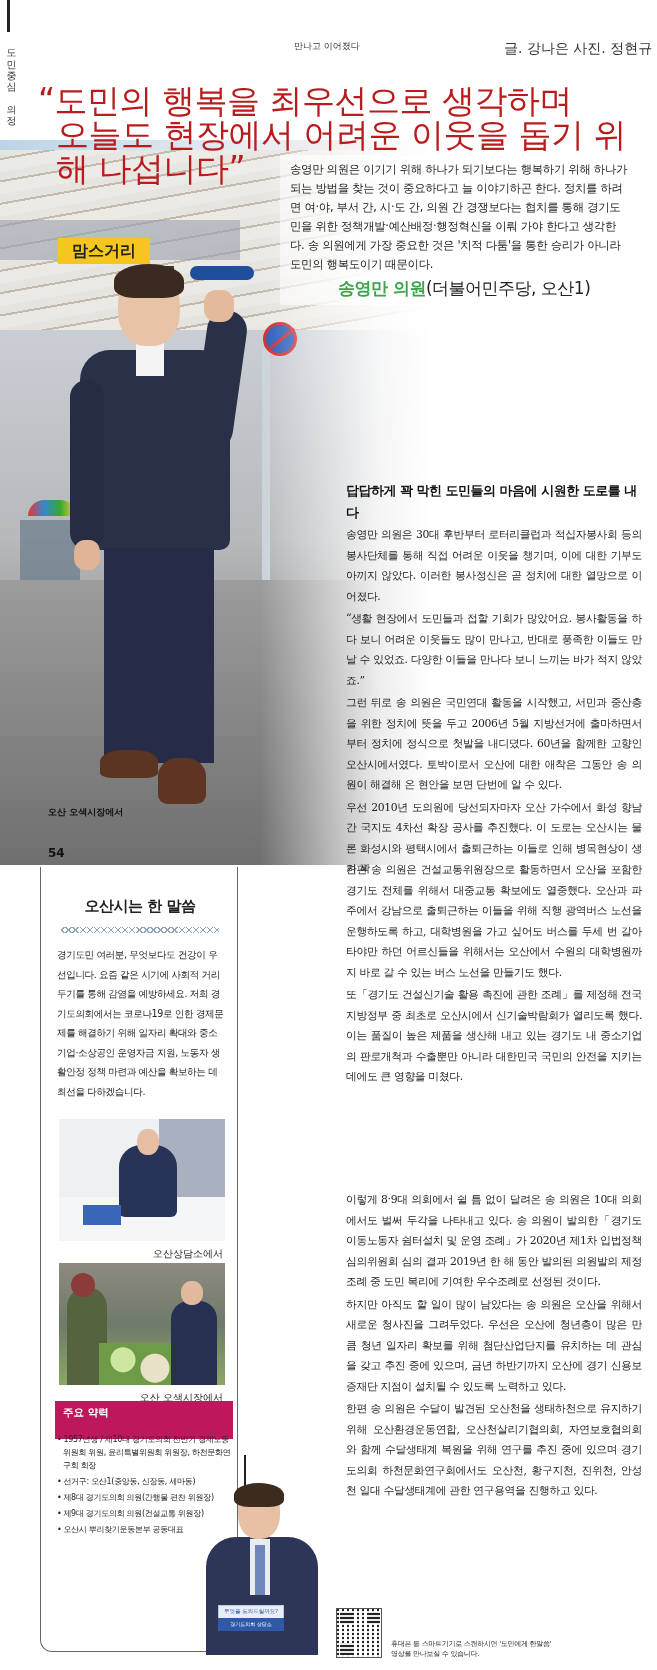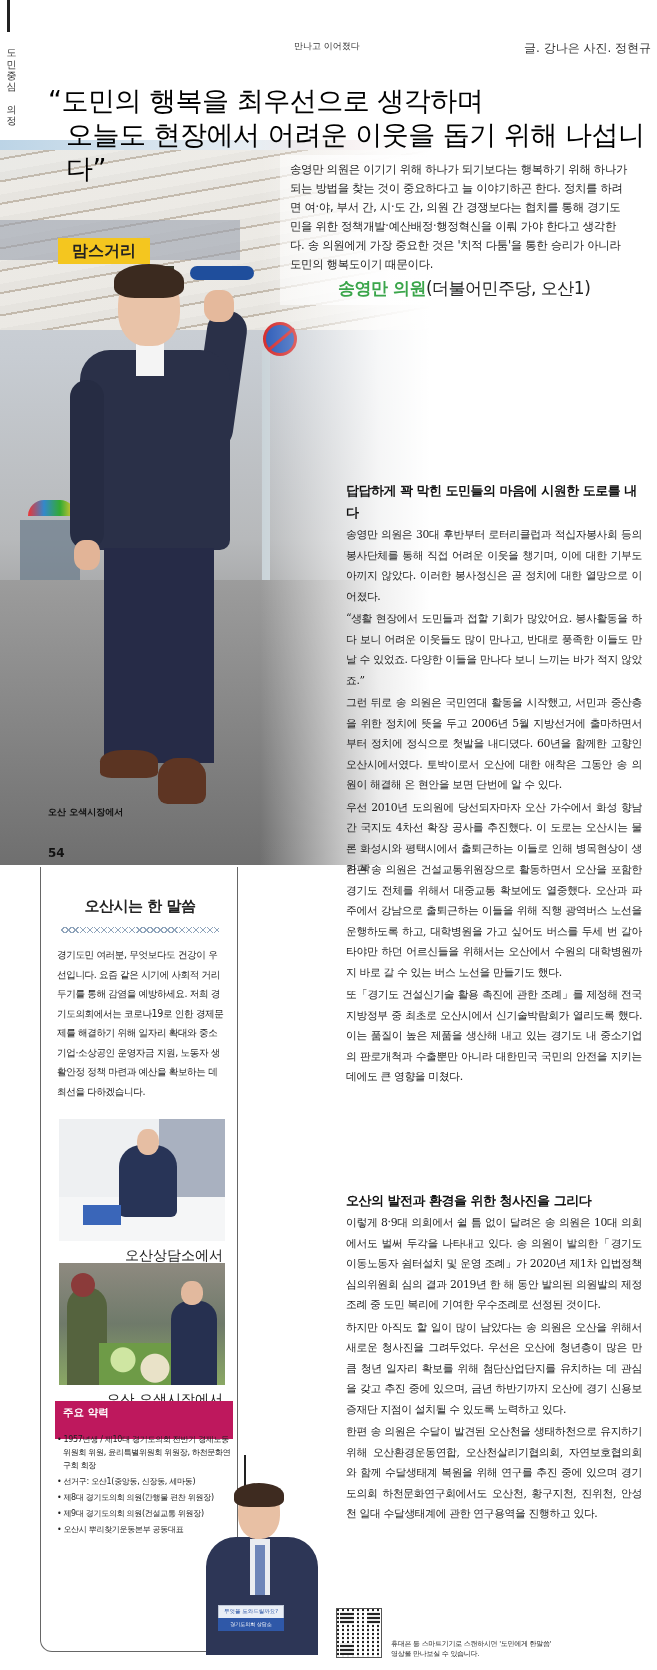--- a/index.html
+++ b/index.html
@@ -39,23 +39,23 @@
   .person .hand-l { position: absolute; left: 4px; top: 270px; width: 26px; height: 30px; border-radius: 40%; background: #e2b497; }
   .person .pants { position: absolute; left: 34px; top: 278px; width: 110px; height: 215px; background: #262b47; }
   .person .shoe-l { position: absolute; left: 30px; top: 480px; width: 58px; height: 28px; border-radius: 40% 40% 20% 20%; background: #5b3422; }
   .person .shoe-r { position: absolute; left: 88px; top: 488px; width: 48px; height: 46px; border-radius: 40% 40% 20% 20%; background: #5e3523; }
 
   
   .side-rule { position: absolute; left: 7px; top: 0; width: 3px; height: 32px; background: #222; }
   .side-label { position: absolute; left: 5px; top: 42px; width: 12px; font-size: 10px; line-height: 11px; color: #333; writing-mode: vertical-rl; text-orientation: upright; letter-spacing: 1px; }
 
   .kicker { position: absolute; left: 294px; top: 40px; font-size: 9px; color: #333; }
-  .byline { position: absolute; left: 524px; top: 40px; font-size: 12px; color: #333; }
-
-  .headline { position: absolute; left: 48px; top: 84px; width: 600px; font-size: 27px; line-height: 34px; color: #000000; font-weight: 500; letter-spacing: -0.5px; }
+  .byline { position: absolute; left: 504px; top: 40px; font-size: 14px; color: #333; }
+
+  .headline { position: absolute; left: 38px; top: 84px; width: 600px; font-size: 33px; line-height: 34px; color: #b91c1c; font-weight: 500; letter-spacing: -0.5px; }
   .headline .l2 { display: block; padding-left: 18px; }
 
   .lead { position: absolute; left: 290px; top: 160px; width: 340px; font-size: 11.4px; line-height: 19px; color: #222; letter-spacing: -0.3px; background: rgba(255,255,255,0.0); }
   .lead-wrap { position: absolute; left: 280px; top: 155px; width: 377px; height: 150px; background: linear-gradient(90deg, rgba(255,255,255,.55), rgba(255,255,255,.95) 40%, #fff); }
 
   .member { position: absolute; left: 290px; top: 277px; font-size: 17px; color: #222; letter-spacing: -0.5px; margin-left: 48px; }
   .member .name { color: #3aa54a; font-weight: 700; }
 
   .caption-main { position: absolute; left: 48px; top: 806px; font-size: 9px; color: #111; font-weight: 600; }
   .page-no { position: absolute; left: 48px; top: 846px; font-size: 12px; color: #111; font-weight: 700; }
@@ -81,21 +81,21 @@
   .thumb1 .desk { position:absolute; left:0; top:78px; width:166px; height:44px; background:#f5f6f7; }
   .thumb1 .man { position:absolute; left:60px; top:26px; width:58px; height:72px; border-radius: 22px 22px 6px 6px; background:#283457; }
   .thumb1 .face { position:absolute; left:78px; top:10px; width:22px; height:26px; border-radius:45%; background:#e6bea3; }
   .thumb1 .plaque { position:absolute; left:24px; top:86px; width:38px; height:20px; background:#3a66b9; }
   .thumb2 { top: 396px; height: 122px; background: linear-gradient(180deg, #8e8a80 0%, #6f7a6a 50%, #8aa864 100%); }
   .thumb2 .lady { position:absolute; left:8px; top:24px; width:40px; height:98px; border-radius: 20px 20px 0 0; background:#55633e; }
   .thumb2 .lady-head { position:absolute; left:12px; top:10px; width:24px; height:24px; border-radius:50%; background:#8b3b3a; }
   .thumb2 .man { position:absolute; left:112px; top:38px; width:46px; height:84px; border-radius: 18px 18px 0 0; background:#263050; }
   .thumb2 .man-head { position:absolute; left:122px; top:18px; width:22px; height:24px; border-radius:45%; background:#e2b99e; }
   .thumb2 .veg { position:absolute; left:40px; top:80px; width:80px; height:42px; background: radial-gradient(circle at 30% 40%, #cfe6a2 0 12px, transparent 13px), radial-gradient(circle at 70% 60%, #e9e2c8 0 14px, transparent 15px), #6e9b47; }
-  .thumb-cap { position: absolute; right: 14px; font-size: 14px; color: #222; }
+  .thumb-cap { position: absolute; right: 14px; font-size: 10px; color: #222; }
   .cap1 { top: 380px; }
   .cap2 { top: 524px; }
 
   .career-head { position: absolute; left: 14px; top: 534px; width: 178px; height: 38px; background: #be185d; color: #fff; font-size: 10.5px; font-weight: 700; line-height: 22px; padding-left: 8px; }
   .career-list { position: absolute; left: 14px; top: 566px; width: 180px; list-style: none; font-size: 8px; line-height: 13px; color: #222; letter-spacing: -0.3px; }
   .career-list li { padding-left: 8px; text-indent: -6px; margin-bottom: 3px; }
   .career-list li:before { content: "•"; margin-right: 2px; }
 
   
   .portrait { position: absolute; left: 206px; top: 1487px; width: 112px; height: 168px; }
@@ -181,21 +181,20 @@
   <p>그런 뒤로 송 의원은 국민연대 활동을 시작했고, 서민과 중산층을 위한 정치에 뜻을 두고 2006년 5월 지방선거에 출마하면서부터 정치에 정식으로 첫발을 내디뎠다. 60년을 함께한 고향인 오산시에서였다. 토박이로서 오산에 대한 애착은 그동안 송 의원이 해결해 온 현안을 보면 단번에 알 수 있다.</p>
   <p>우선 2010년 도의원에 당선되자마자 오산 가수에서 화성 향남 간 국지도 4차선 확장 공사를 추진했다. 이 도로는 오산시는 물론 화성시와 평택시에서 출퇴근하는 이들로 인해 병목현상이 생겨 꽉</p>
 </div>
 
 <div class="col col2">
   <p>한편 송 의원은 건설교통위원장으로 활동하면서 오산을 포함한 경기도 전체를 위해서 대중교통 확보에도 열중했다. 오산과 파주에서 강남으로 출퇴근하는 이들을 위해 직행 광역버스 노선을 운행하도록 하고, 대학병원을 가고 싶어도 버스를 두세 번 갈아타야만 하던 어르신들을 위해서는 오산에서 수원의 대학병원까지 바로 갈 수 있는 버스 노선을 만들기도 했다.</p>
   <p>또「경기도 건설신기술 활용 촉진에 관한 조례」를 제정해 전국 지방정부 중 최초로 오산시에서 신기술박람회가 열리도록 했다. 이는 품질이 높은 제품을 생산해 내고 있는 경기도 내 중소기업의 판로개척과 수출뿐만 아니라 대한민국 국민의 안전을 지키는 데에도 큰 영향을 미쳤다.</p>
 </div>
 
 <div class="col col3">
-  <h3>오산의 발전과 환경을 위한 청사진을 그리다</h3>
   <p>이렇게 8·9대 의회에서 쉴 틈 없이 달려온 송 의원은 10대 의회에서도 벌써 두각을 나타내고 있다. 송 의원이 발의한「경기도 이동노동자 쉼터설치 및 운영 조례」가 2020년 제1차 입법정책심의위원회 심의 결과 2019년 한 해 동안 발의된 의원발의 제정 조례 중 도민 복리에 기여한 우수조례로 선정된 것이다.</p>
   <p>하지만 아직도 할 일이 많이 남았다는 송 의원은 오산을 위해서 새로운 청사진을 그려두었다. 우선은 오산에 청년층이 많은 만큼 청년 일자리 확보를 위해 첨단산업단지를 유치하는 데 관심을 갖고 추진 중에 있으며, 금년 하반기까지 오산에 경기 신용보증재단 지점이 설치될 수 있도록 노력하고 있다.</p>
   <p>한편 송 의원은 수달이 발견된 오산천을 생태하천으로 유지하기 위해 오산환경운동연합, 오산천살리기협의회, 자연보호협의회와 함께 수달생태계 복원을 위해 연구를 추진 중에 있으며 경기도의회 하천문화연구회에서도 오산천, 황구지천, 진위천, 안성천 일대 수달생태계에 관한 연구용역을 진행하고 있다.</p>
 </div>
 
 <div class="box">
   <div class="box-title">오산시는 한 말씀</div>
   <div class="box-zigzag"></div>
   <p class="box-msg">경기도민 여러분, 무엇보다도 건강이 우선입니다. 요즘 같은 시기에 사회적 거리두기를 통해 감염을 예방하세요. 저희 경기도의회에서는 코로나19로 인한 경제문제를 해결하기 위해 일자리 확대와 중소기업·소상공인 운영자금 지원, 노동자 생활안정 정책 마련과 예산을 확보하는 데 최선을 다하겠습니다.</p>
 

